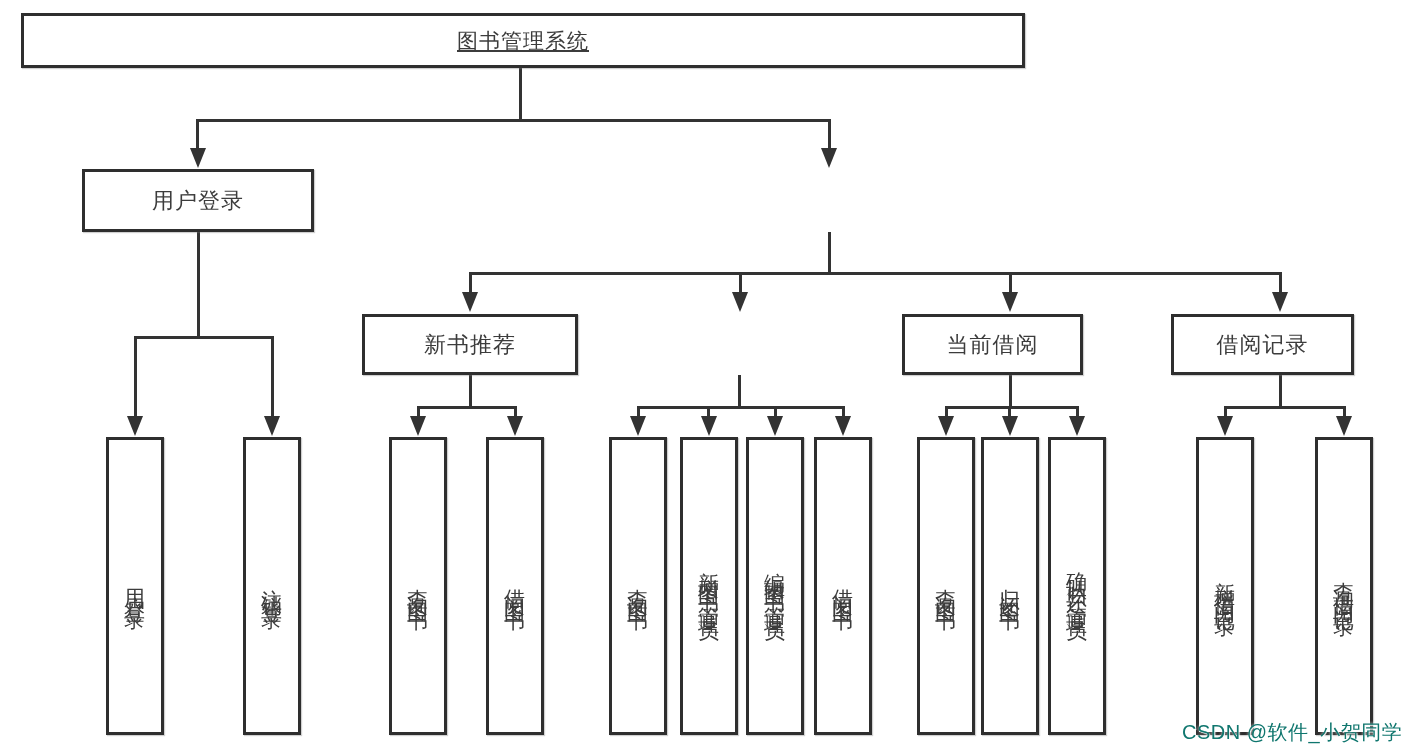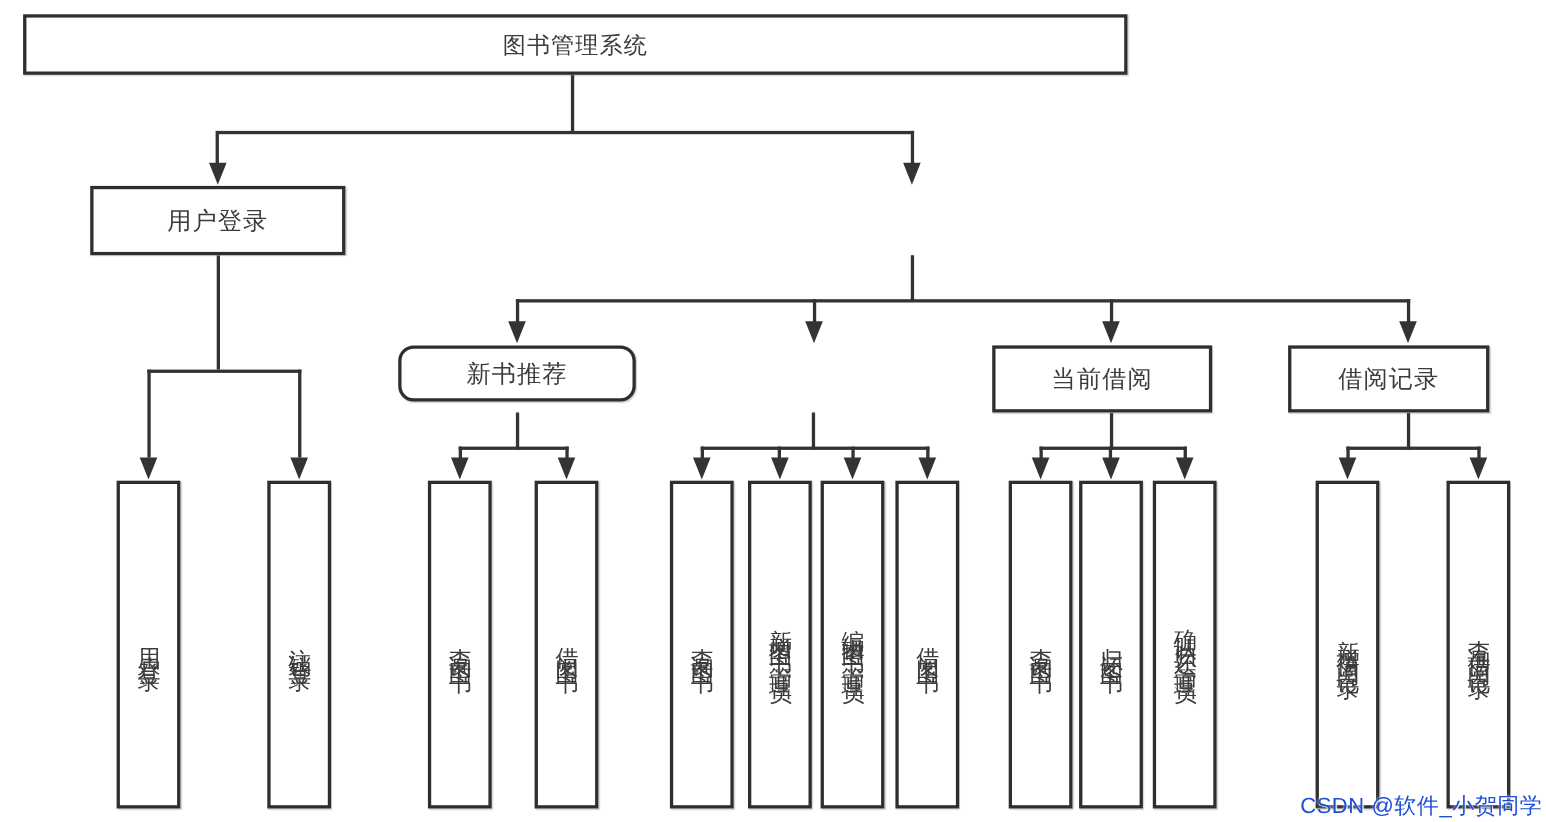--- a/index.html
+++ b/index.html
@@ -39,38 +39,38 @@
     border-left: 8px solid transparent;
     border-right: 8px solid transparent;
     border-top: 20px solid #333333;
     z-index: 1;
   }
   #watermark {
     position: absolute;
     left: 1182px;
     top: 719px;
     font-size: 20px;
-    color: #1d4ed8;
+    color: #0f766e;
     letter-spacing: 0.5px;
     white-space: nowrap;
     z-index: 5;
     text-shadow: 0 0 3px #ffffff, 1px 1px 0 rgba(255,255,255,0.85);
   }
 </style>
 </head>
 <body>
 
 <div id="canvas">
 
-  <div class="box h" style="left:21px; top:13px; width:1004px; height:55px; font-size:21px;">图书管理系统</div>
+  <div class="box h" style="left:21px; top:13px; width:1004px; height:55px; font-size:21px;text-decoration:underline;">图书管理系统</div>
 
   <div class="box h" style="left:82px; top:169px; width:232px; height:63px;">用户登录</div>
 
-  <div class="box h" style="left:362px; top:314px; width:216px; height:51px;border-radius:14px;">新书推荐</div>
-  <div class="box h" style="left:902px; top:314px; width:200px; height:61px;">当前借阅</div>
+  <div class="box h" style="left:362px; top:314px; width:216px; height:61px;">新书推荐</div>
+  <div class="box h" style="left:902px; top:314px; width:181px; height:61px;">当前借阅</div>
   <div class="box h" style="left:1171px; top:314px; width:183px; height:61px;">借阅记录</div>
 
   <div class="box v" style="left:106px; top:437px; width:58px; height:298px;">用户登录</div>
   <div class="box v" style="left:243px; top:437px; width:58px; height:298px;">注销登录</div>
 
   <div class="box v" style="left:389px; top:437px; width:58px; height:298px;">查询图书</div>
   <div class="box v" style="left:486px; top:437px; width:58px; height:298px;">借阅图书</div>
 
   <div class="box v" style="left:609px; top:437px; width:58px; height:298px;">查询图书</div>
   <div class="box v" style="left:680px; top:437px; width:58px; height:298px;">新增图书（管理员）</div>

